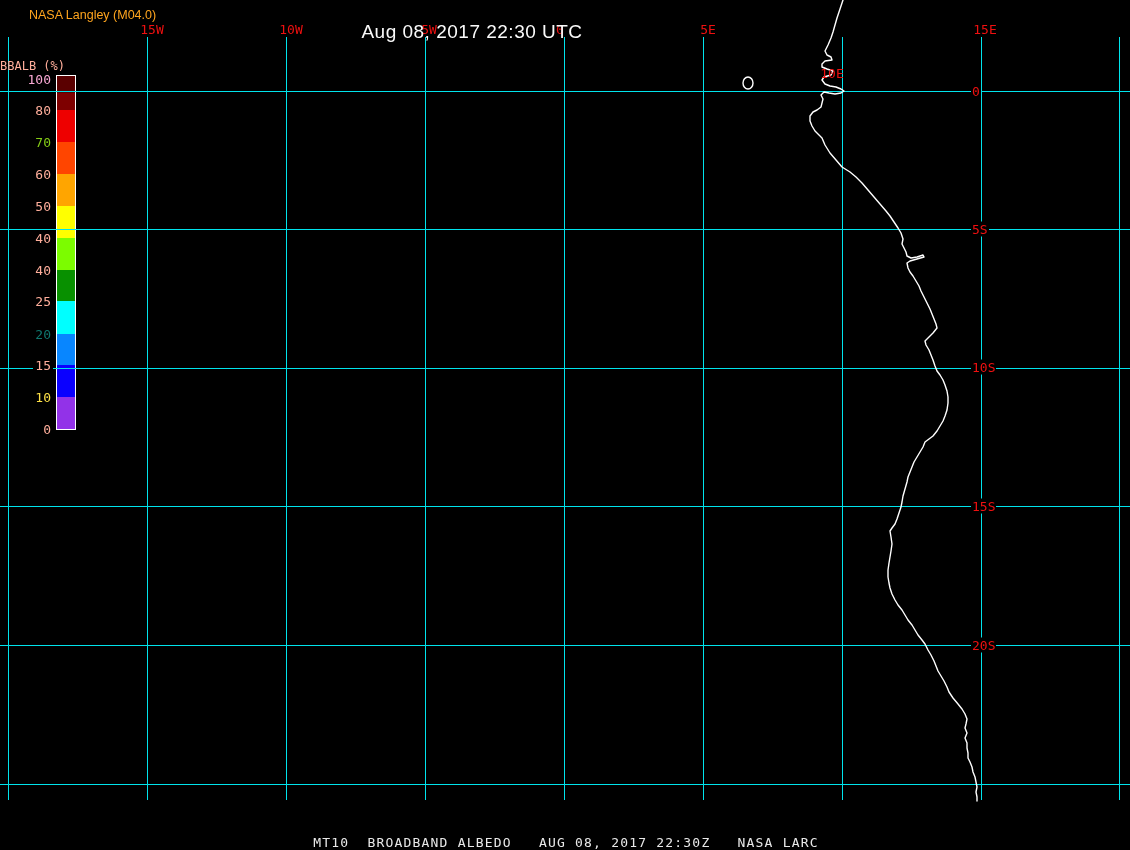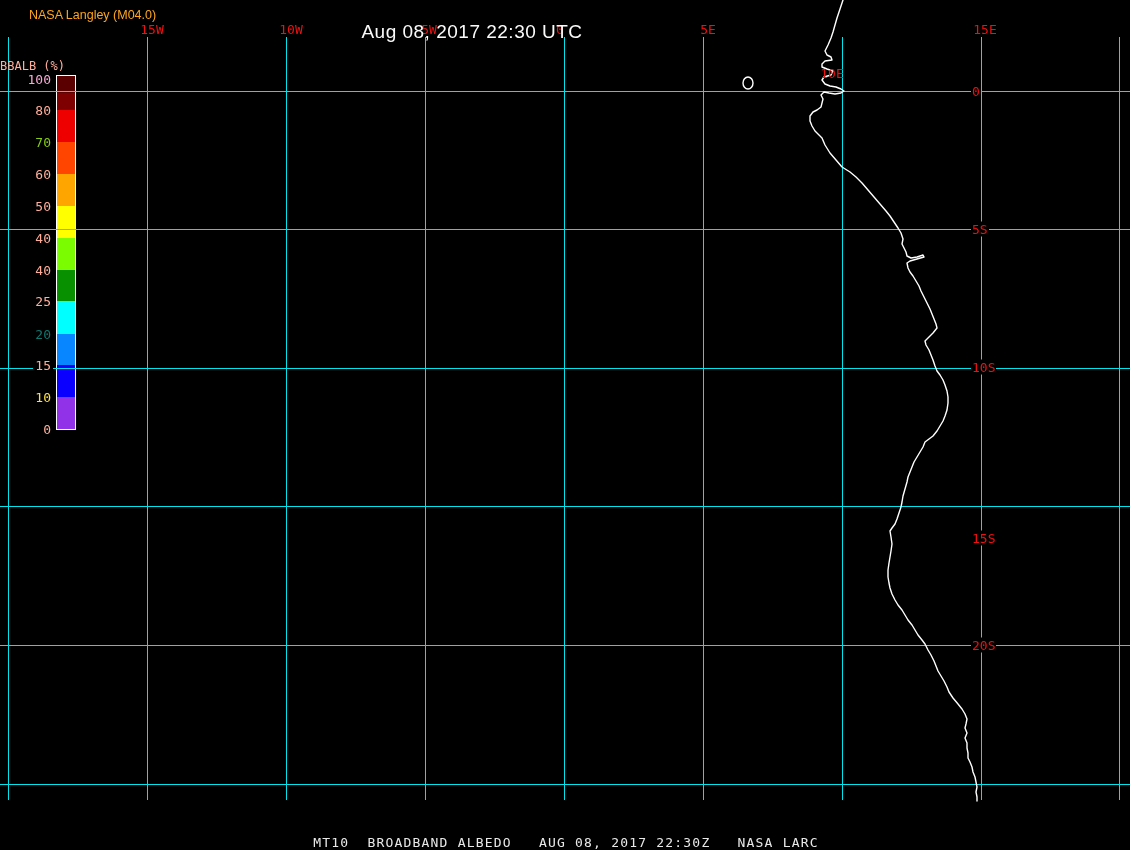--- a/index.html
+++ b/index.html
@@ -156,19 +156,19 @@
       <span class="lon-label" style="left: 429px; color: rgb(239, 16, 16);">5W</span>
       <span class="lon-label" style="left: 560px; color: rgb(239, 16, 16);">0</span>
       <span class="lon-label" style="left: 708px; color: rgb(239, 16, 16);">5E</span>
       <span class="lon-label" style="left: 832px; color: rgb(239, 16, 16); margin-top: 44px;">10E</span>
       <span class="lon-label" style="left: 985px; color: rgb(239, 16, 16);">15E</span>
     </div>
   <div id="lat-labels">
       <span class="lat-label" style="top: 91px; color: rgb(239, 16, 16);">0</span>
       <span class="lat-label" style="top: 229px; color: rgb(239, 16, 16);">5S</span>
       <span class="lat-label" style="top: 367px; color: rgb(239, 16, 16);">10S</span>
-      <span class="lat-label" style="top: 506px; color: rgb(239, 16, 16); margin-top: 32px;">15S</span>
+      <span class="lat-label" style="top: 506px; color: rgb(239, 16, 16);">15S</span>
       <span class="lat-label" style="top: 645px; color: rgb(239, 16, 16);">20S</span>
     </div>
 
   <div class="abs" id="footer-line">MT10  BROADBAND ALBEDO   AUG 08, 2017 22:30Z   NASA LARC</div>
 
 </div>
 
 </body></html>

